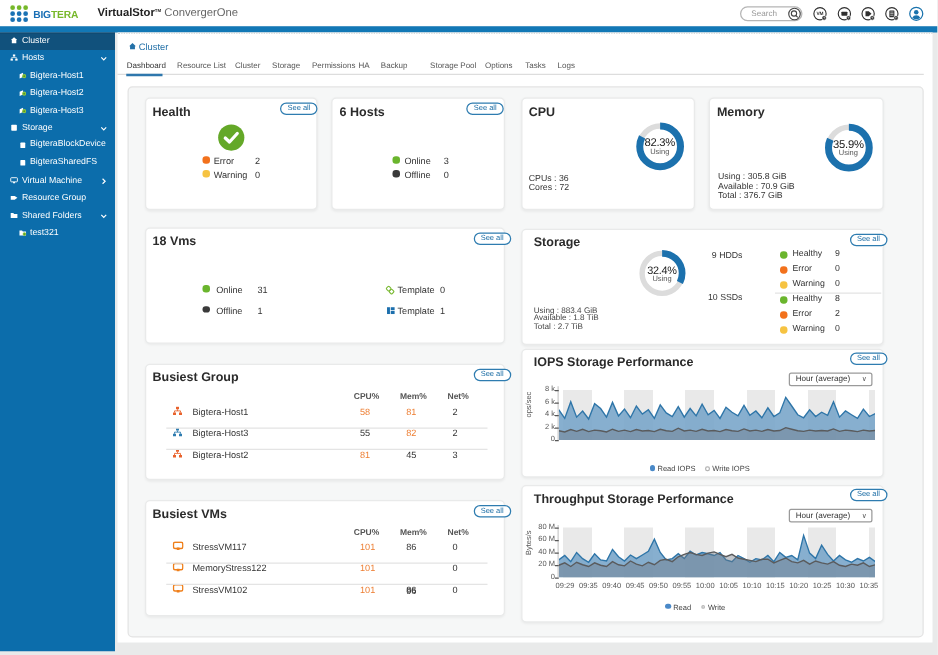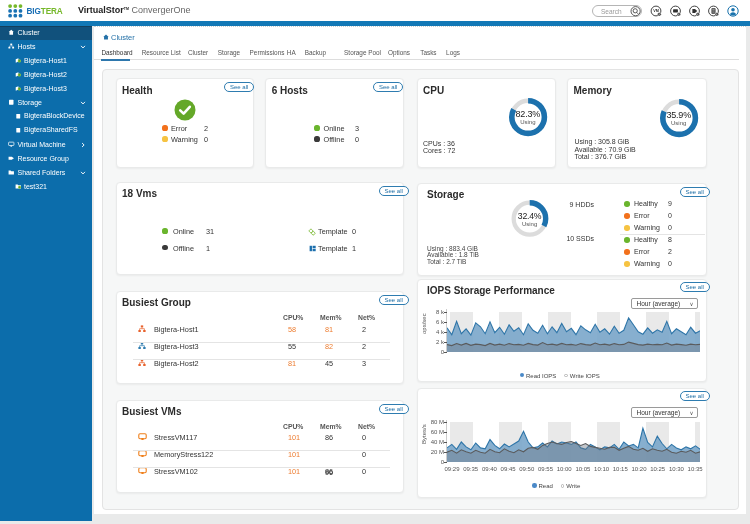--- a/index.html
+++ b/index.html
@@ -386,20 +386,21 @@
       <div style="transform:rotate(-90deg) translate(-12px,0);transform-origin:0 0;font-size:6px;color:#555;white-space:nowrap;">ops/sec</div>
     </div>
 <div class="abs" style="left:446.2px;top:309px;width:0.7px;height:43px;background:#ccc;"></div>
 <div class="abs" style="left:443.5px;top:312.4px;width:3px;height:0.8px;background:#555;"></div>
 <div class="abs" style="left:443.5px;top:322.29999999999995px;width:3px;height:0.8px;background:#555;"></div>
 <div class="abs" style="left:443.5px;top:332.2px;width:3px;height:0.8px;background:#555;"></div>
 <div class="abs" style="left:443.5px;top:342.09999999999997px;width:3px;height:0.8px;background:#555;"></div>
 <div class="abs" style="left:443.5px;top:352.0px;width:3px;height:0.8px;background:#555;"></div>
 <div class="abs" style="left:519.5px;top:372.5px;font-size:6px;color:#444;white-space:nowrap;"><span style="display:inline-block;border-radius:50%;background:#4a89c8;width:4.5px;height:4.5px;margin-right:2px;position:relative;top:-0.5px;"></span><span style="margin-right:8px;">Read IOPS</span><span style="display:inline-block;border-radius:50%;background:#fff;border:1px solid #b5b5b5;width:3.5px;height:3.5px;margin-right:2px;position:relative;top:-0.5px;"></span><span style="margin-right:8px;">Write IOPS</span></div>
 <div class="card" style="left:417px;top:388px;width:289.6px;height:110px;"></div>
+<div class="ctitle" style="left:427px;top:393.5px;">Throughput Storage Performance</div>
 <div class="seeall" style="left:679.5px;top:390.5px;">See all</div>
 <div class="abs" style="left:630.5px;top:407px;width:67px;height:11px;border:1px solid #9a9a9a;border-radius:2px;background:#fff;font-size:6.5px;color:#333;line-height:10px;padding-left:5px;">Hour (average) <span style="float:right;margin-right:3px;font-size:5.5px;color:#555;">∨</span></div>
 <div class="abs" style="left:446.7px;top:422px;width:253.3px;height:40px;background:repeating-linear-gradient(to right,#fff 0,#fff 3.2px,#e9e9e9 3.2px,#e9e9e9 26.2px,#fff 26.2px,#fff 49px);"></div>
 <svg class="abs" style="left:446.7px;top:422px;" width="253.3" height="40" viewBox="0 0 253.3 40">
       <path d="M0,40 L0.0,25.9 4.8,22.4 9.6,27.3 14.3,20.0 19.1,24.9 23.9,27.8 28.7,21.0 33.5,25.9 38.2,26.8 43.0,17.6 47.8,23.4 52.6,26.8 57.4,22.0 62.1,24.9 66.9,22.0 71.7,19.0 76.5,9.3 81.2,20.0 86.0,25.9 90.8,24.9 95.6,21.0 100.4,24.9 105.1,19.0 109.9,22.0 114.7,20.0 119.5,21.0 124.3,22.4 129.0,20.0 133.8,25.9 138.6,27.3 143.4,22.4 148.2,24.9 152.9,27.8 157.7,24.9 162.5,25.9 167.3,22.4 172.1,27.3 176.8,20.0 181.6,23.9 186.4,22.4 191.2,25.9 195.9,6.3 200.7,20.5 205.5,24.9 210.3,14.1 215.1,21.5 219.8,26.8 224.6,22.4 229.4,25.9 234.2,27.8 239.0,24.9 243.7,26.8 248.5,23.9 253.3,27.3 L253.3,40 Z" fill="rgba(122,166,202,0.9)"></path>
       <path d="M0.0,25.9 L4.8,22.4 L9.6,27.3 L14.3,20.0 L19.1,24.9 L23.9,27.8 L28.7,21.0 L33.5,25.9 L38.2,26.8 L43.0,17.6 L47.8,23.4 L52.6,26.8 L57.4,22.0 L62.1,24.9 L66.9,22.0 L71.7,19.0 L76.5,9.3 L81.2,20.0 L86.0,25.9 L90.8,24.9 L95.6,21.0 L100.4,24.9 L105.1,19.0 L109.9,22.0 L114.7,20.0 L119.5,21.0 L124.3,22.4 L129.0,20.0 L133.8,25.9 L138.6,27.3 L143.4,22.4 L148.2,24.9 L152.9,27.8 L157.7,24.9 L162.5,25.9 L167.3,22.4 L172.1,27.3 L176.8,20.0 L181.6,23.9 L186.4,22.4 L191.2,25.9 L195.9,6.3 L200.7,20.5 L205.5,24.9 L210.3,14.1 L215.1,21.5 L219.8,26.8 L224.6,22.4 L229.4,25.9 L234.2,27.8 L239.0,24.9 L243.7,26.8 L248.5,23.9 L253.3,27.3" fill="none" stroke="#2e75a8" stroke-width="1.1"></path>
       <path d="M0,40 L0.0,30.2 4.8,28.3 9.6,31.2 14.3,27.8 19.1,29.8 23.9,31.2 28.7,28.3 33.5,30.2 38.2,31.2 43.0,27.3 47.8,29.8 52.6,30.7 57.4,26.8 62.1,29.3 66.9,30.7 71.7,27.8 76.5,29.8 81.2,26.3 86.0,25.4 90.8,27.3 95.6,23.4 100.4,21.5 105.1,20.0 109.9,21.5 114.7,22.4 119.5,20.5 124.3,19.5 129.0,21.5 133.8,23.4 138.6,21.5 143.4,24.4 148.2,25.4 152.9,26.3 157.7,27.3 162.5,25.4 167.3,25.4 172.1,28.3 176.8,26.3 181.6,24.4 186.4,27.3 191.2,28.3 195.9,26.3 200.7,29.3 205.5,26.8 210.3,28.3 215.1,29.3 219.8,27.3 224.6,30.2 229.4,31.2 234.2,29.3 239.0,30.2 243.7,28.3 248.5,31.2 253.3,29.8 L253.3,40 Z" fill="rgba(110,120,130,0.42)"></path>
       <path d="M0.0,30.2 L4.8,28.3 L9.6,31.2 L14.3,27.8 L19.1,29.8 L23.9,31.2 L28.7,28.3 L33.5,30.2 L38.2,31.2 L43.0,27.3 L47.8,29.8 L52.6,30.7 L57.4,26.8 L62.1,29.3 L66.9,30.7 L71.7,27.8 L76.5,29.8 L81.2,26.3 L86.0,25.4 L90.8,27.3 L95.6,23.4 L100.4,21.5 L105.1,20.0 L109.9,21.5 L114.7,22.4 L119.5,20.5 L124.3,19.5 L129.0,21.5 L133.8,23.4 L138.6,21.5 L143.4,24.4 L148.2,25.4 L152.9,26.3 L157.7,27.3 L162.5,25.4 L167.3,25.4 L172.1,28.3 L176.8,26.3 L181.6,24.4 L186.4,27.3 L191.2,28.3 L195.9,26.3 L200.7,29.3 L205.5,26.8 L210.3,28.3 L215.1,29.3 L219.8,27.3 L224.6,30.2 L229.4,31.2 L234.2,29.3 L239.0,30.2 L243.7,28.3 L248.5,31.2 L253.3,29.8" fill="none" stroke="#5a5b5d" stroke-width="1.1"></path>
     </svg>
 <div class="abs" style="left:414px;top:419.4px;width:30px;text-align:right;font-size:6px;color:#555;">80 M</div>

